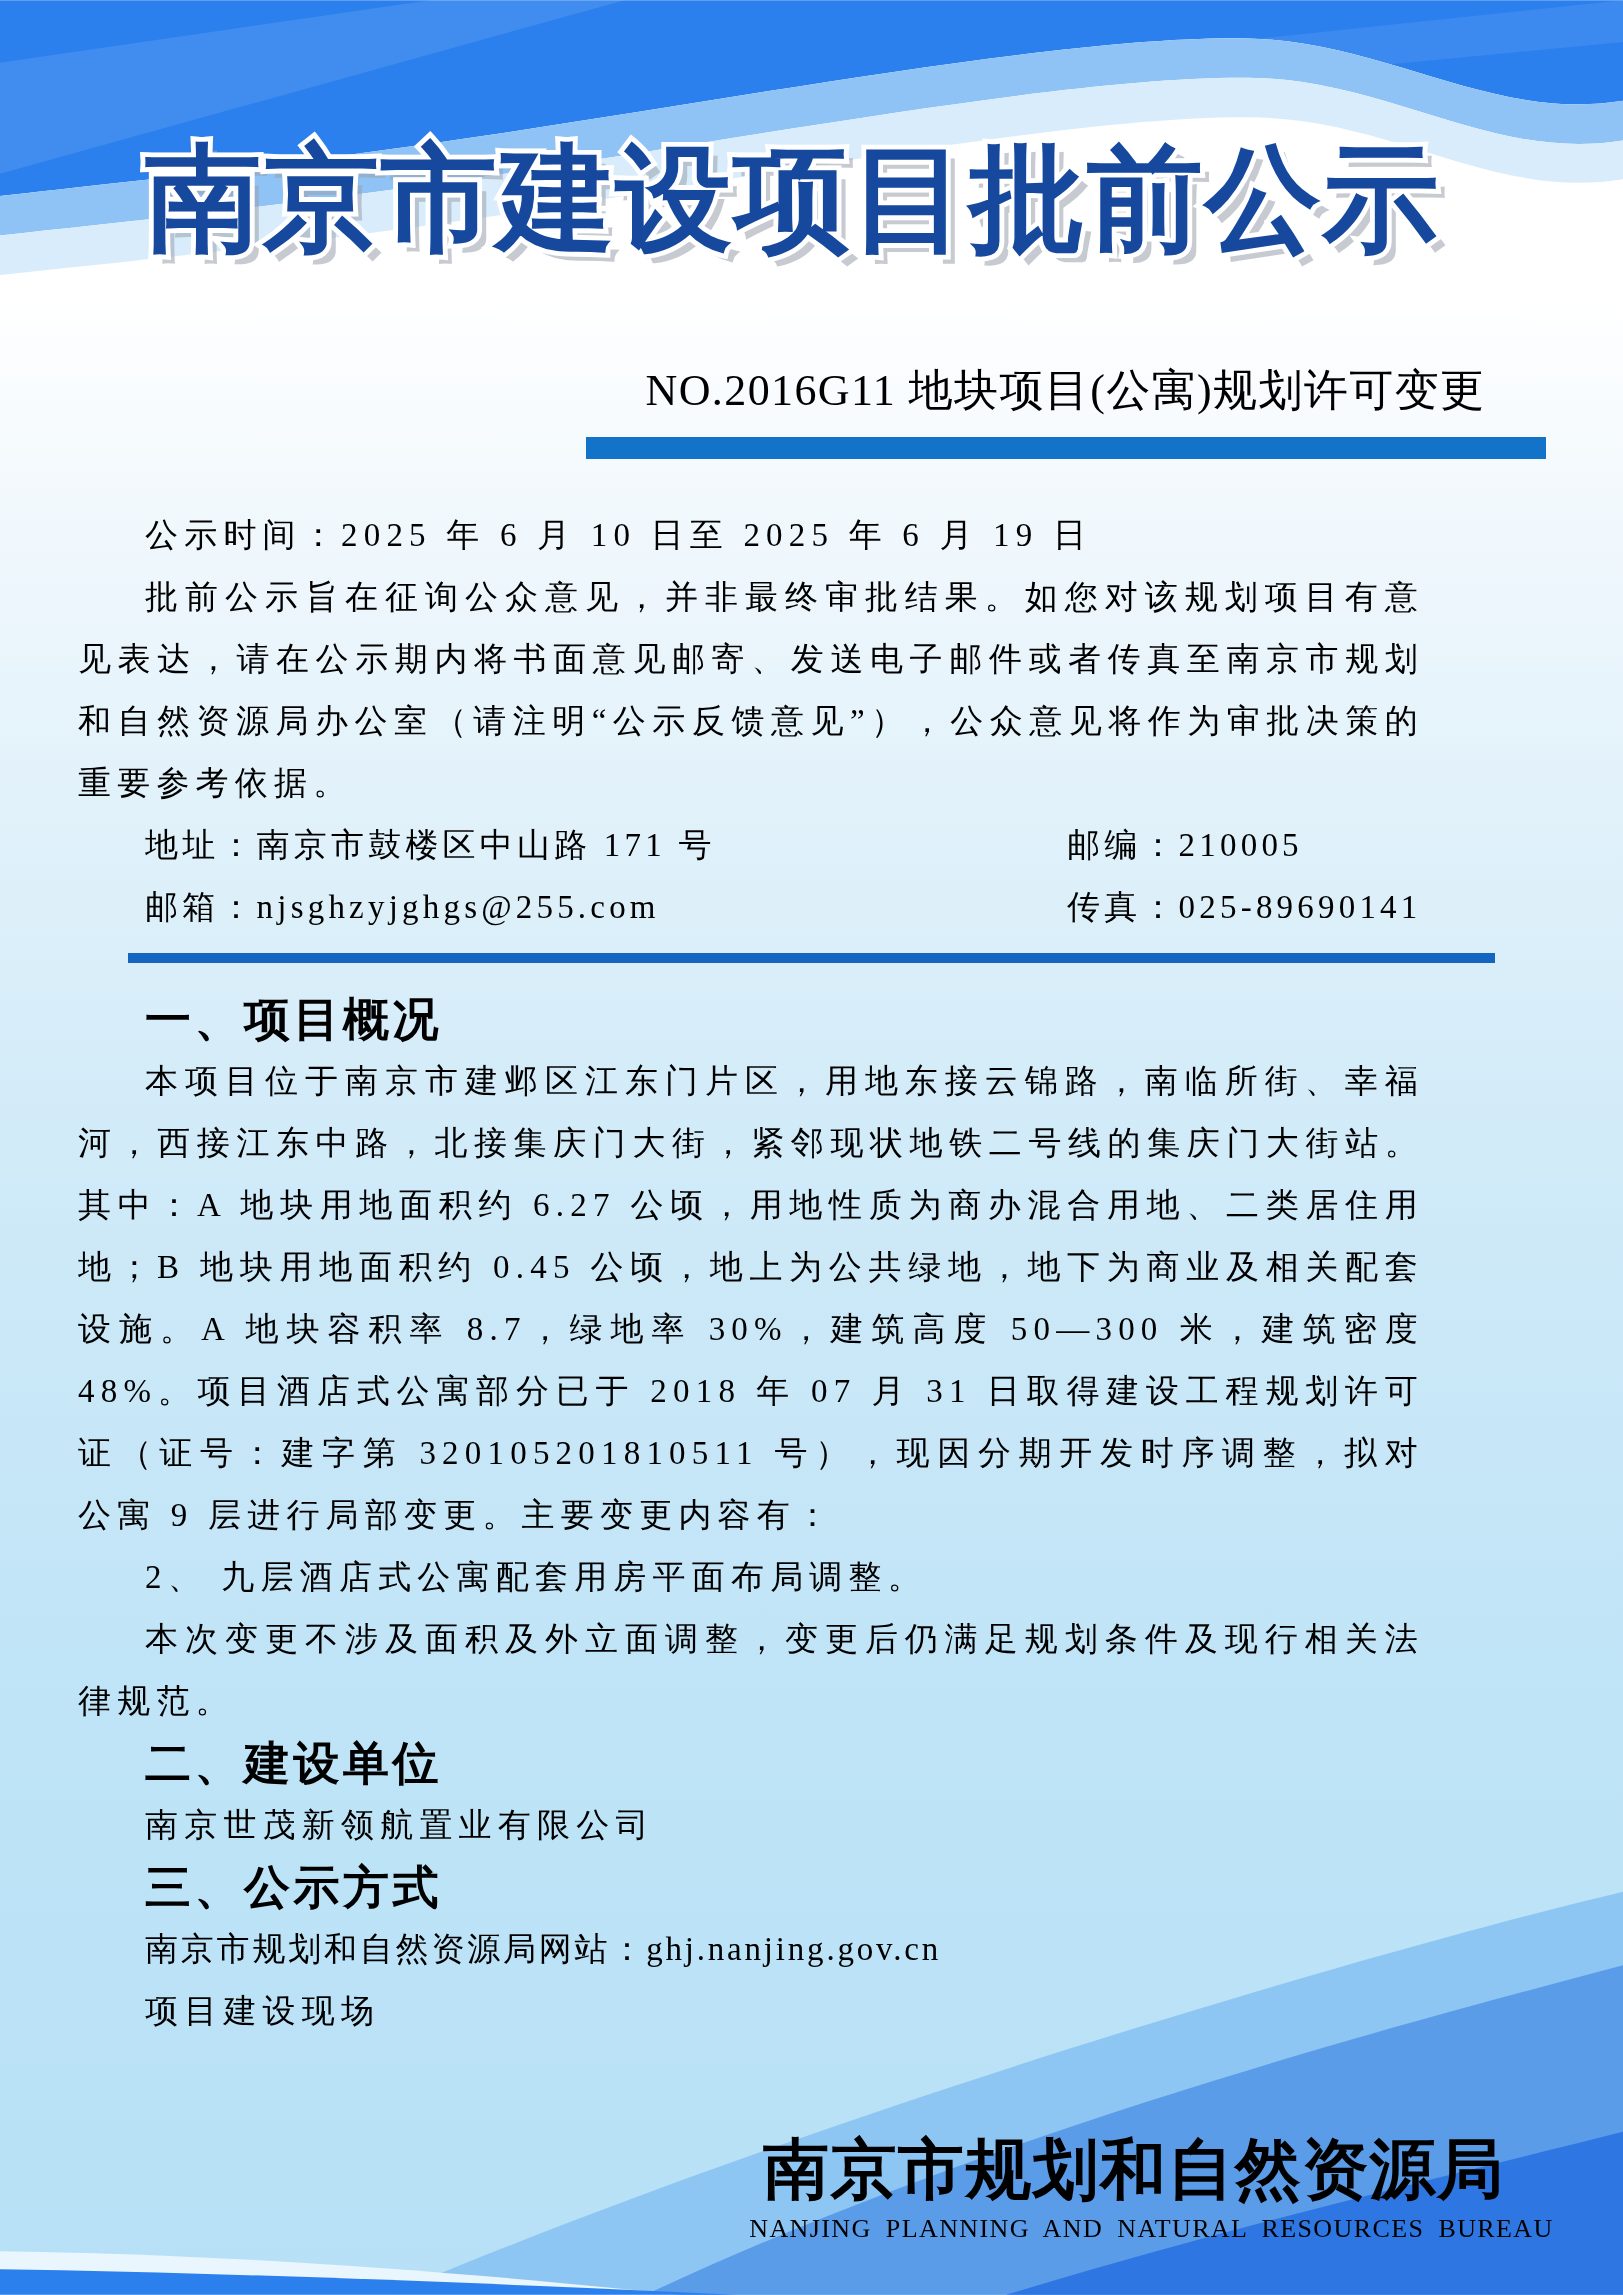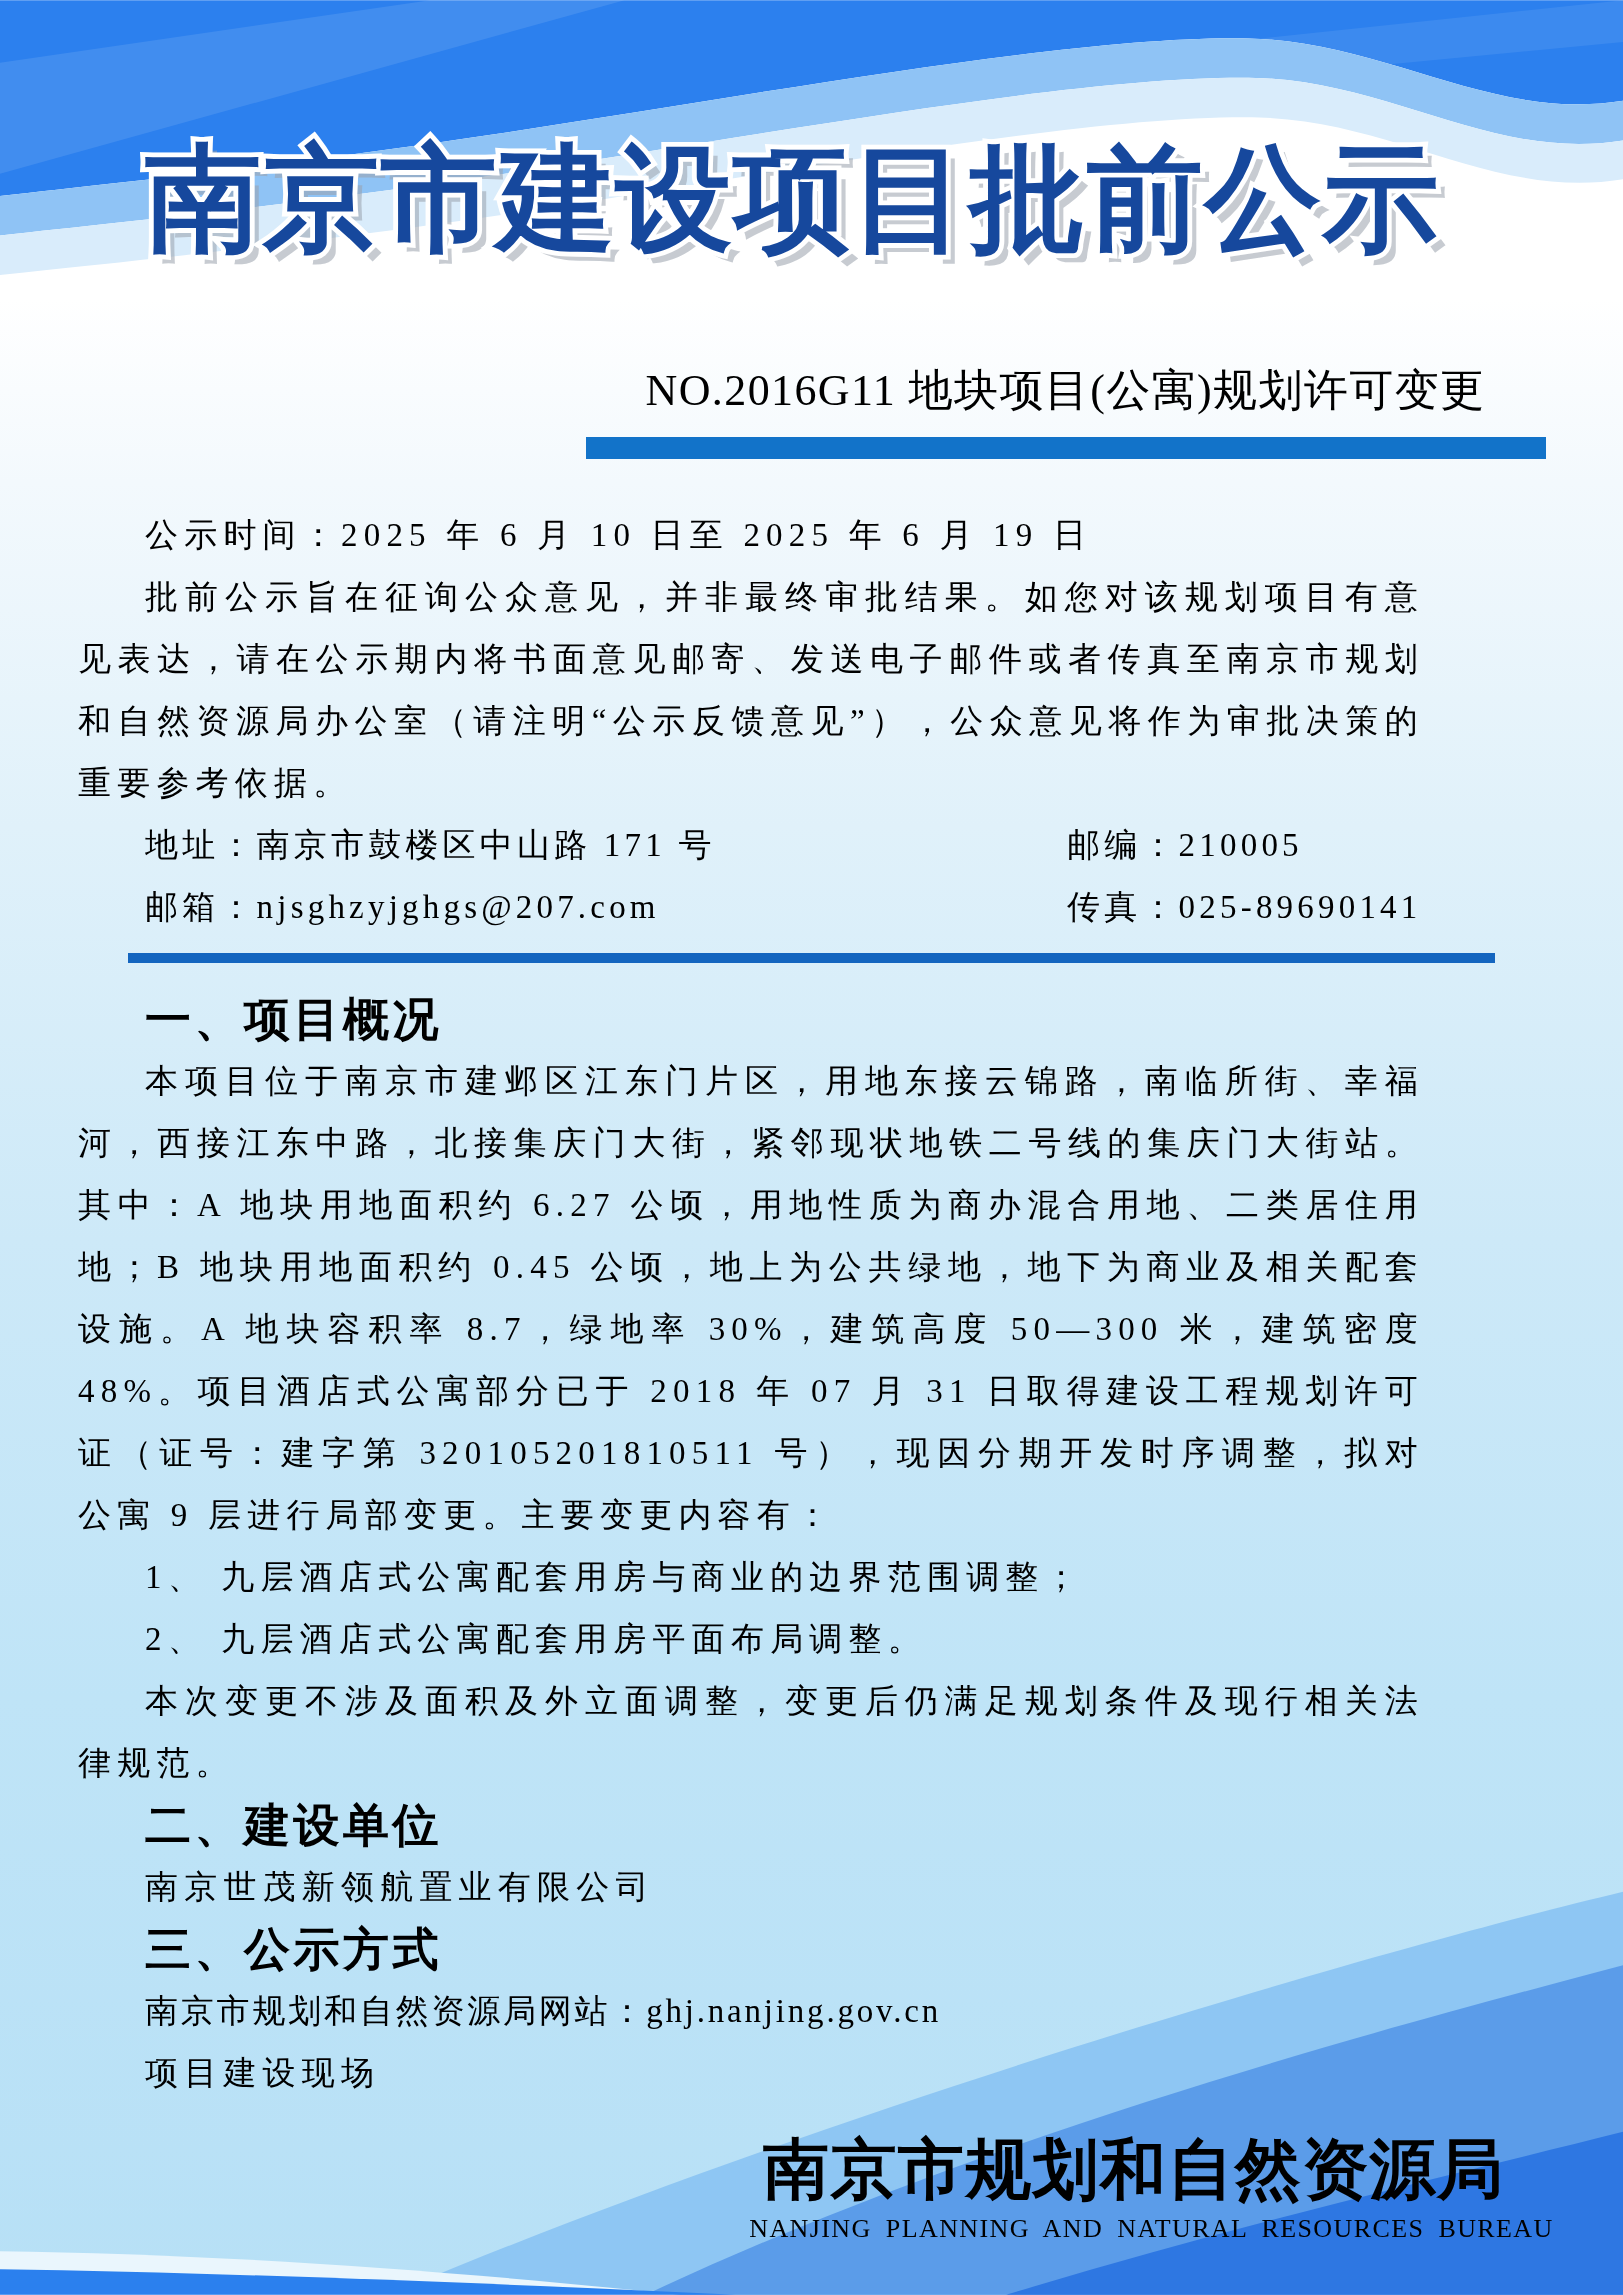--- a/index.html
+++ b/index.html
@@ -51,29 +51,28 @@
 
   <div class="content">
     <div class="indent nowrap">公示时间：2025 年 6 月 10 日至 2025 年 6 月 19 日</div>
     <div class="indent just">批前公示旨在征询公众意见，并非最终审批结果。如您对该规划项目有意见表达，请在公示期内将书面意见邮寄、发送电子邮件或者传真至南京市规划和自然资源局办公室（请注明“公示反馈意见”），公众意见将作为审批决策的重要参考依据。</div>
 
     <div class="contact-row">
       <span class="contact-left indent" style="padding-left:67px">地址：南京市鼓楼区中山路 171 号</span>
       <span class="contact-right">邮编：210005</span>
     </div>
     <div class="contact-row">
-      <span class="contact-left indent" style="padding-left:67px">邮箱：njsghzyjghgs@207.com</span>
+      <span class="contact-left indent" style="padding-left:67px">邮箱：njsghzyjghgs@255.com</span>
       <span class="contact-right">传真：025-89690141</span>
     </div>
 
     <div class="divider" style="background:#1465bf"></div>
 
     <div class="h2 indent" style="margin-top:25px">一、项目概况</div>
     <div class="indent just">本项目位于南京市建邺区江东门片区，用地东接云锦路，南临所街、幸福河，西接江东中路，北接集庆门大街，紧邻现状地铁二号线的集庆门大街站。其中：A 地块用地面积约 6.27 公顷，用地性质为商办混合用地、二类居住用地；B 地块用地面积约 0.45 公顷，地上为公共绿地，地下为商业及相关配套设施。A 地块容积率 8.7，绿地率 30%，建筑高度 50—300 米，建筑密度 48%。项目酒店式公寓部分已于 2018 年 07 月 31 日取得建设工程规划许可证（证号：建字第 320105201810511 号），现因分期开发时序调整，拟对公寓 9 层进行局部变更。主要变更内容有：</div>
-    <div class="indent nowrap">1、 九层酒店式公寓配套用房与商业的边界范围调整；</div>
     <div class="indent nowrap">2、 九层酒店式公寓配套用房平面布局调整。</div>
     <div class="indent just">本次变更不涉及面积及外立面调整，变更后仍满足规划条件及现行相关法律规范。</div>
 
     <div class="h2 indent">二、建设单位</div>
     <div class="indent nowrap">南京世茂新领航置业有限公司</div>
 
     <div class="h2 indent">三、公示方式</div>
     <div class="indent nowrap web">南京市规划和自然资源局网站：ghj.nanjing.gov.cn</div>
     <div class="indent nowrap">项目建设现场</div>
   </div>

